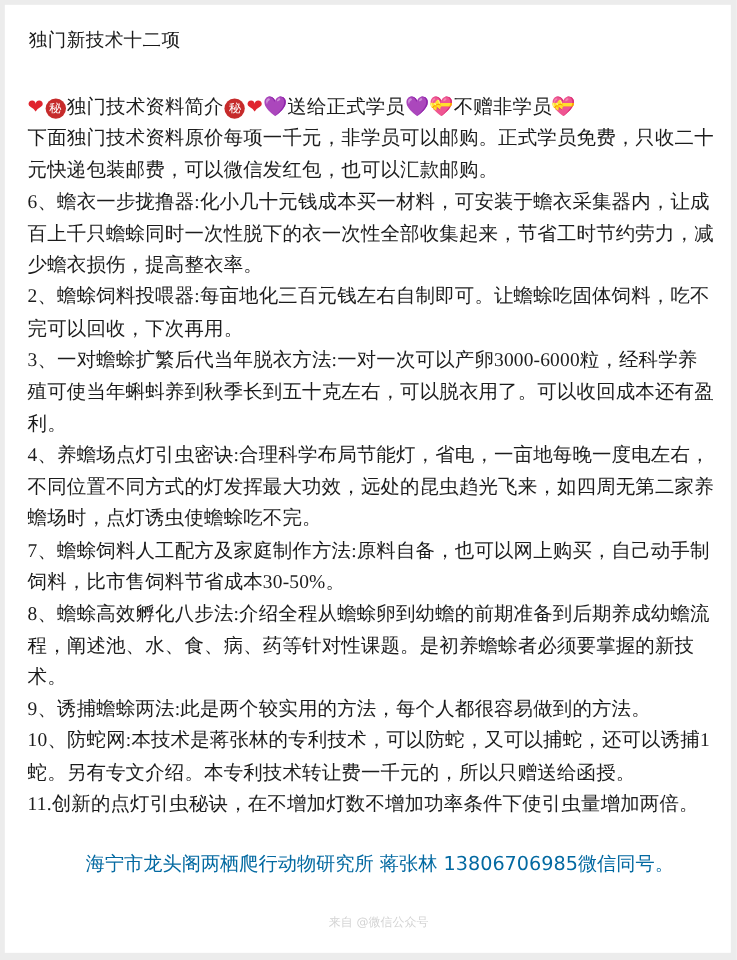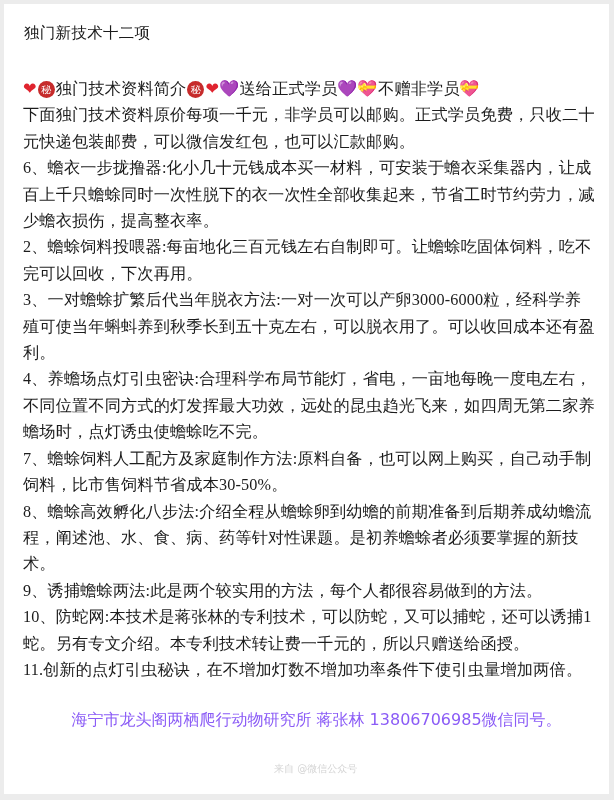--- a/index.html
+++ b/index.html
@@ -27,21 +27,21 @@
     .heart-red { color: #e0242f; }
     .heart-purple { color: #9b4dd6; }
     .heart-gift { color: #e58aa6; }
     .secret {
       display: inline-block; width: 17px; height: 17px; border-radius: 50%;
       background: #c62b2b; color: #fff; font-size: 10px; line-height: 17px;
       text-align: center; vertical-align: 1px; margin: 0 1px;
     }
     .signature {
       position: absolute; left: 0; width: 605px; top: 706px;
-      text-align: center; font-size: 16px; color: #8b5cf6; padding-left: 20px; box-sizing: border-box;
+      text-align: center; font-size: 16px; color: #0369a1; padding-left: 20px; box-sizing: border-box;
     }
     .source-line {
       position: absolute; left: 270px; top: 758px;
       font-size: 10px; color: #d4d4d4;
     }
     .watermark {
       position: absolute; right: 14px; top: 771px;
       font-size: 15px; color: #a9a9a9; display: flex; align-items: center; gap: 6px; margin-top: 28px;
     }
     .wm-icon { width: 22px; height: 18px; }

